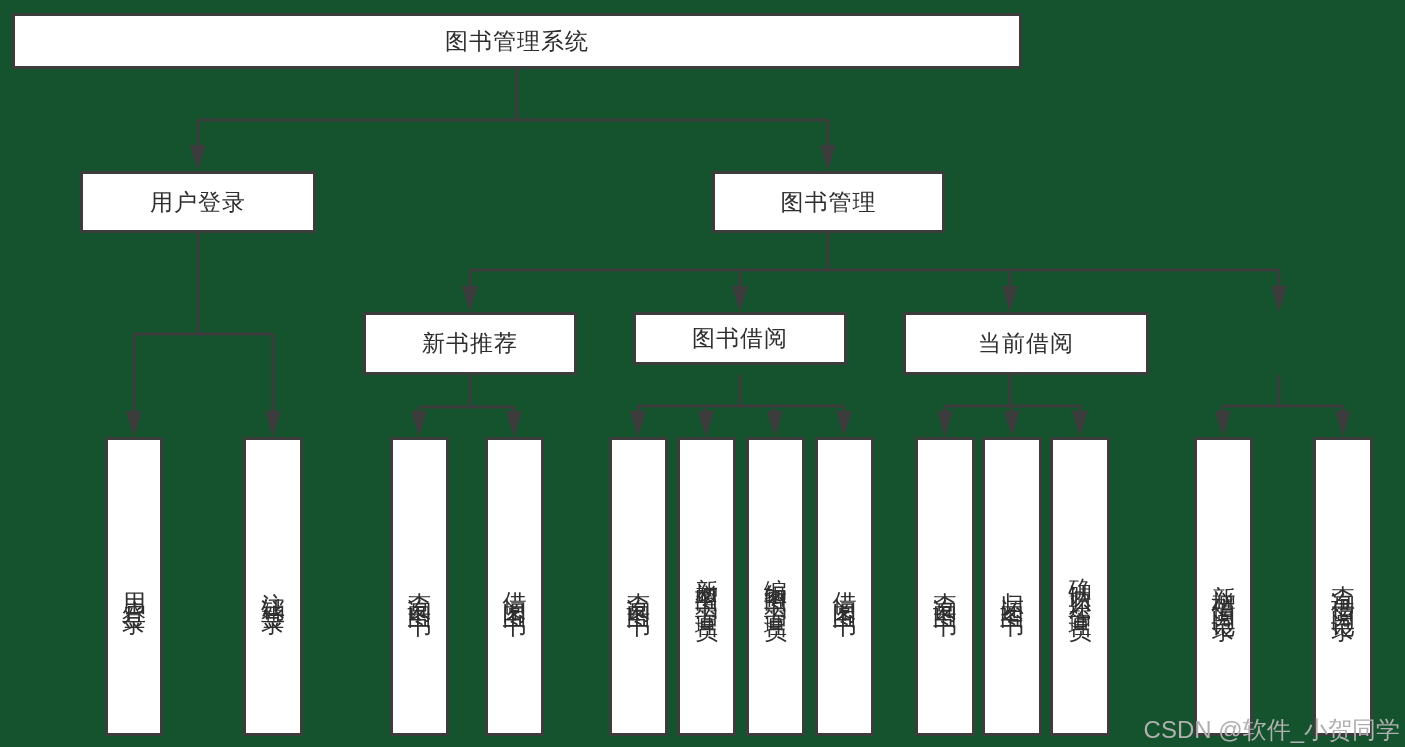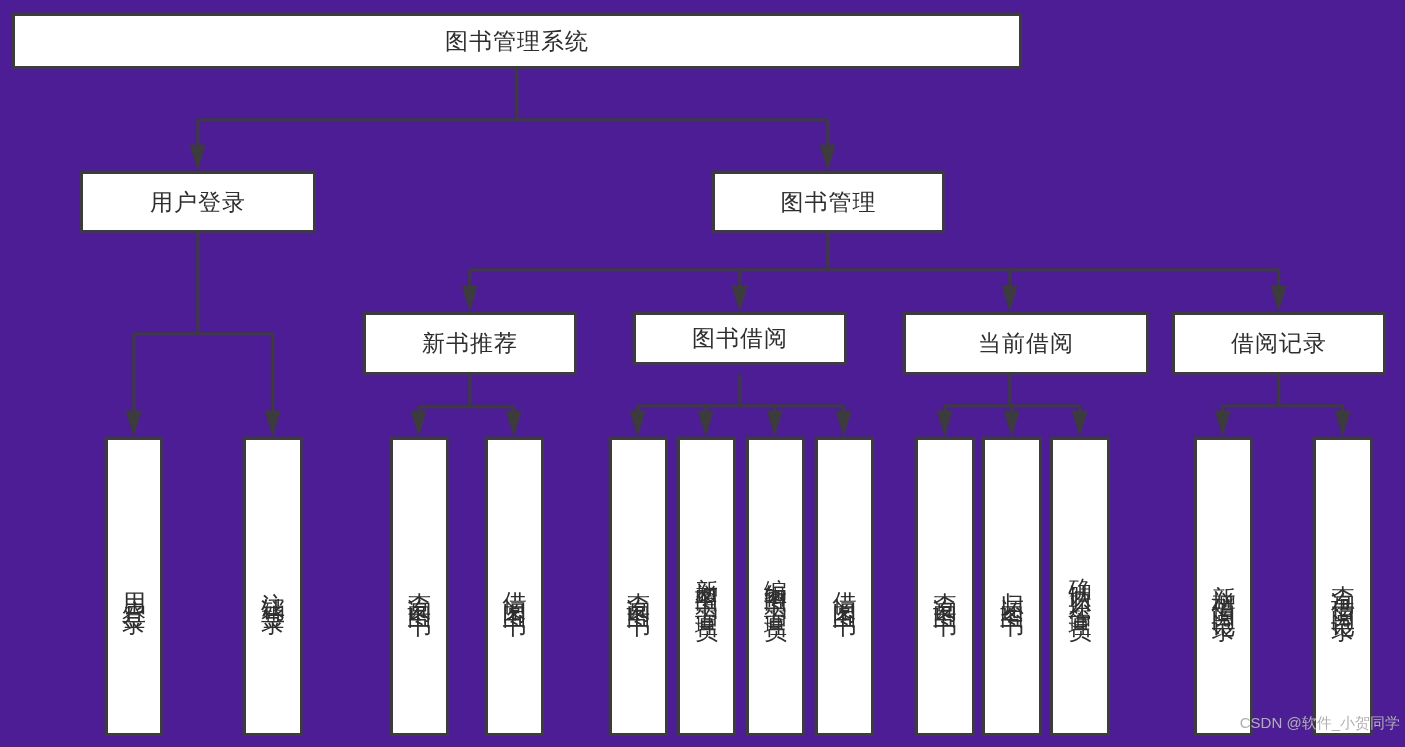--- a/index.html
+++ b/index.html
@@ -4,21 +4,21 @@
 <style>
   html, body {
     margin: 0;
     padding: 0;
     background: #ffffff;
   }
   .canvas {
     position: relative;
     width: 1405px;
     height: 747px;
-    background: #4c1d95;
+    background: #14532d;
     font-family: "Liberation Sans", "DejaVu Sans", sans-serif;
     overflow: hidden;
   }
   .connectors {
     position: absolute;
     left: 0;
     top: 0;
     width: 1405px;
     height: 747px;
     z-index: 1;
@@ -47,21 +47,21 @@
     line-height: 1;
   }
   .vnode.tight {
     letter-spacing: 6px;
     font-size: 23px;
   }
   .watermark {
     position: absolute;
     right: 5px;
     top: 714px;
-    font-size: 15px;
+    font-size: 24px;
     color: #b0b0b0;
     z-index: 3;
     white-space: nowrap;
   }
   
   .n-root   { left: 12px;   top: 13px;  width: 1010px; height: 56px; }
   .n-login  { left: 80px;   top: 171px; width: 236px;  height: 62px; }
   .n-mgmt   { left: 712px;  top: 171px; width: 233px;  height: 62px; }
   .n-newrec { left: 363px;  top: 312px; width: 214px;  height: 63px; }
   .n-borrow { left: 633px;  top: 312px; width: 214px;  height: 53px; }
@@ -135,21 +135,20 @@
   </svg>
 
   <div class="node hnode n-root">图书管理系统</div>
 
   <div class="node hnode n-login">用户登录</div>
   <div class="node hnode n-newrec">新书推荐</div>
 
   <div class="node hnode n-mgmt">图书管理</div>
   <div class="node hnode n-borrow">图书借阅</div>
   <div class="node hnode n-curr">当前借阅</div>
-  <div class="node hnode n-record">借阅记录</div>
 
   <div class="node vnode leaf l-userlogin">用户登录</div>
   <div class="node vnode leaf l-logout">注销登录</div>
 
   <div class="node vnode leaf l-nb-query">查询图书</div>
   <div class="node vnode leaf l-nb-borrow">借阅图书</div>
 
   <div class="node vnode leaf l-bw-query">查询图书</div>
   <div class="node vnode tight leaf l-bw-add">新增图书（管理员）</div>
   <div class="node vnode tight leaf l-bw-edit">编辑图书（管理员）</div>

